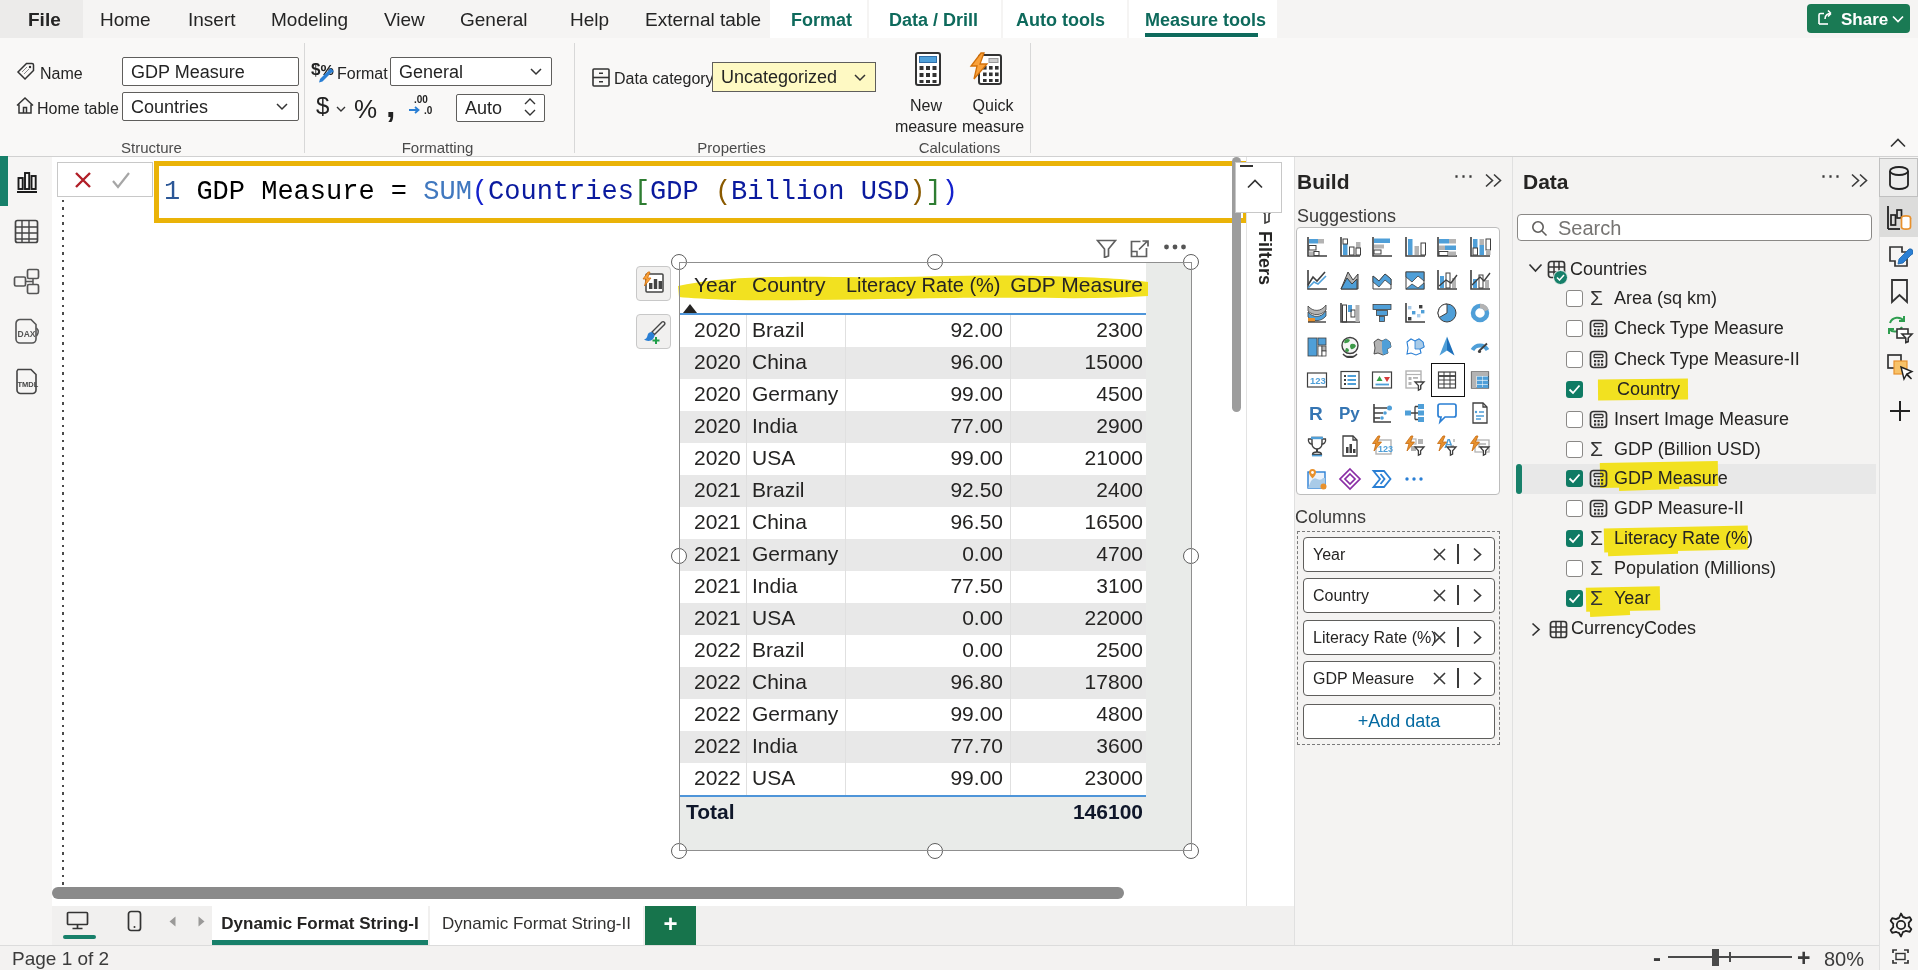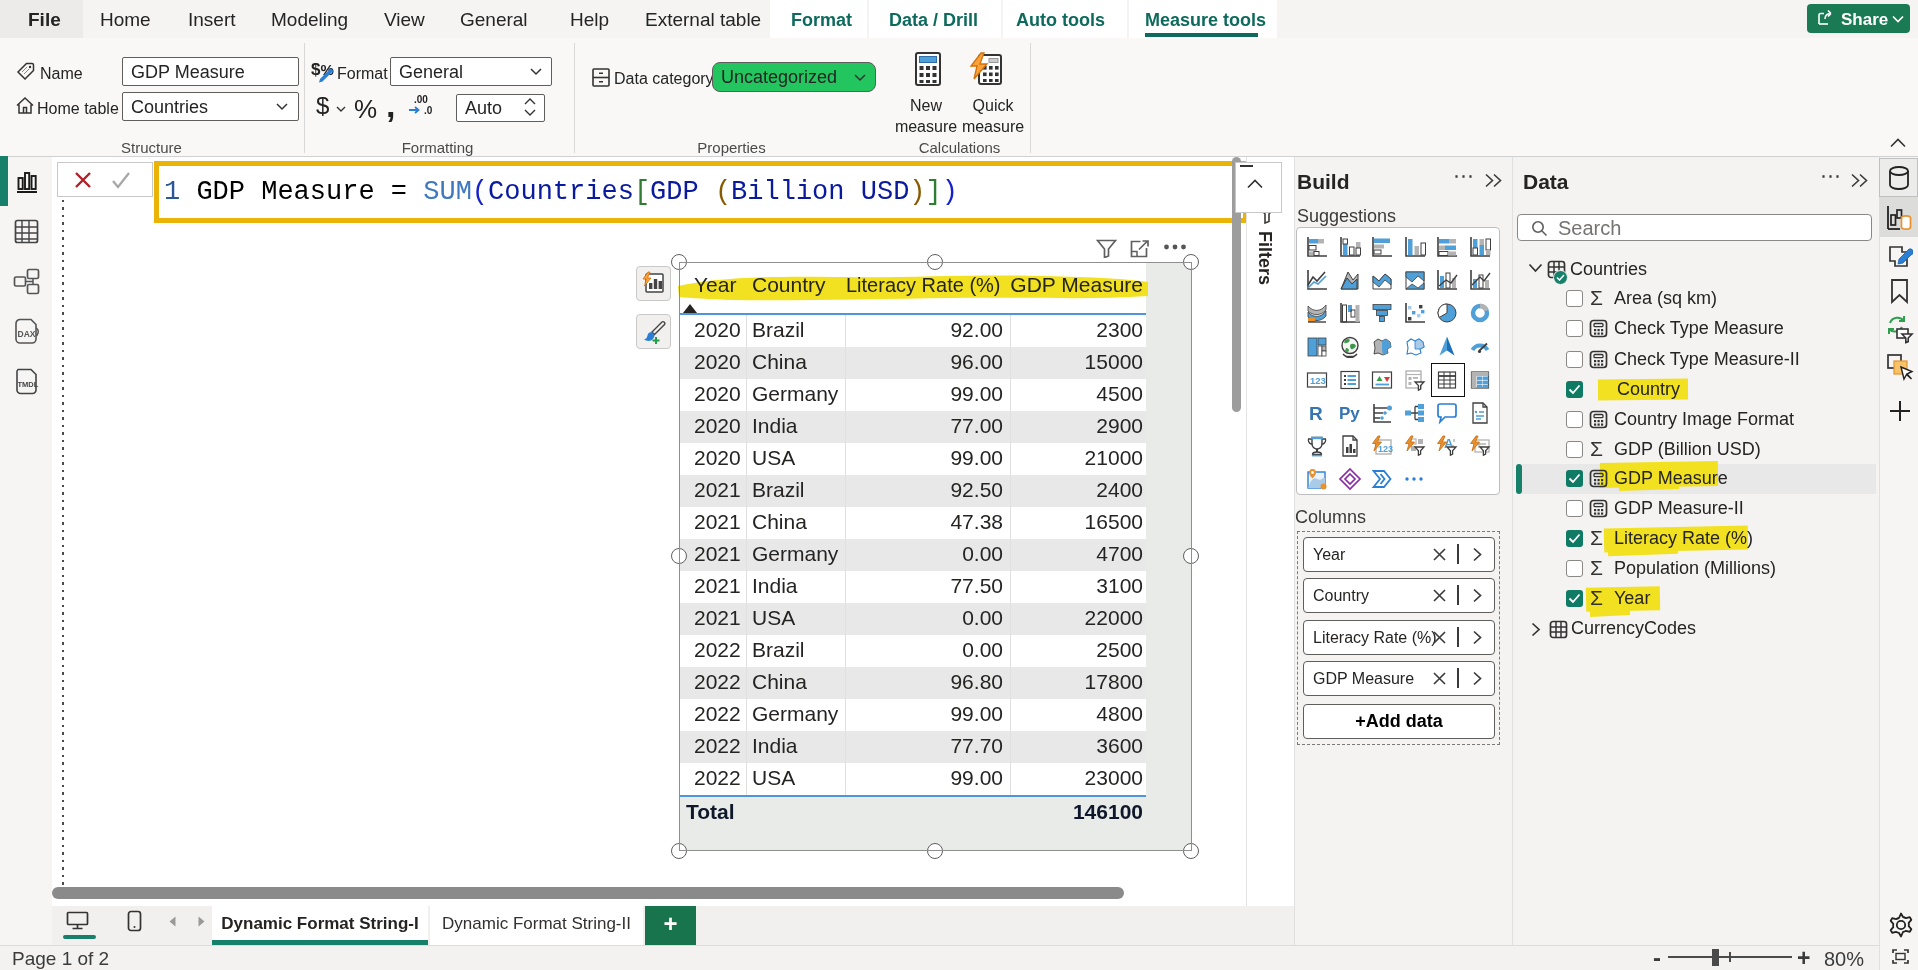--- a/index.html
+++ b/index.html
@@ -107,21 +107,21 @@
         <path d="M1 1 l5 5 5-5" fill="none" stroke="#333" stroke-width="1.4"></path>
       </svg>
   </div>
 
   <svg class="abs" style="left:592px;top:30px" width="18" height="19" viewBox="0 0 18 19">
       <rect x="1" y="1" width="16" height="17" rx="1" fill="none" stroke="#333" stroke-width="1.6"></rect>
       <path d="M1 9.5 h16" stroke="#333" stroke-width="1.6"></path>
       <path d="M7 4.5 h4 v1.5 h-4z M7 13 h4 v1.5 h-4z" fill="#333"></path>
     </svg>
   <div class="abs" style="left:614px;top:32px;font-size:16px;">Data category</div>
-  <div class="abs" style="left:712px;top:24px;width:162px;height:28px;background:#22c55e;border:1px solid #5f5e5c;border-radius:8px;">
+  <div class="abs" style="left:712px;top:24px;width:162px;height:28px;background:#fef9c3;border:1px solid #5f5e5c;border-radius:0;">
     <div class="abs" style="left:8px;top:4px;font-size:18px;">Uncategorized</div>
     <svg class="abs" style="left:141px;top:11px" width="12" height="8" viewBox="0 0 12 8">
         <path d="M1 1 l5 5 5-5" fill="none" stroke="#333" stroke-width="1.5"></path>
       </svg>
   </div>
 
   <svg class="abs" style="left:915px;top:14px" width="26" height="34" viewBox="0 0 26 34">
       <rect x="1" y="1" width="24" height="32" rx="2" fill="#fff" stroke="#333" stroke-width="2"></rect>
       <rect x="4.5" y="4.5" width="17" height="6" fill="#4f9fd8" stroke="#2f6ea8" stroke-width="1"></rect>
       <g fill="#333">
@@ -242,21 +242,21 @@
     </div>
     <div class="abs" style="left:0;top:160px;width:467px;height:32px;background:#e8e8e8;">
       <div class="abs" style="left:15px;top:3px;">2021</div>
       <div class="abs" style="left:73px;top:3px;">Brazil</div>
       <div class="abs" style="left:166px;top:3px;width:158px;text-align:right;">92.50</div>
       <div class="abs" style="left:324px;top:3px;width:140px;text-align:right;">2400</div>
     </div>
     <div class="abs" style="left:0;top:192px;width:467px;height:32px;background:#fff;">
       <div class="abs" style="left:15px;top:3px;">2021</div>
       <div class="abs" style="left:73px;top:3px;">China</div>
-      <div class="abs" style="left:166px;top:3px;width:158px;text-align:right;">47.38</div>
+      <div class="abs" style="left:166px;top:3px;width:158px;text-align:right;">96.50</div>
       <div class="abs" style="left:324px;top:3px;width:140px;text-align:right;">16500</div>
     </div>
     <div class="abs" style="left:0;top:224px;width:467px;height:32px;background:#e8e8e8;">
       <div class="abs" style="left:15px;top:3px;">2021</div>
       <div class="abs" style="left:73px;top:3px;">Germany</div>
       <div class="abs" style="left:166px;top:3px;width:158px;text-align:right;">0.00</div>
       <div class="abs" style="left:324px;top:3px;width:140px;text-align:right;">4700</div>
     </div>
     <div class="abs" style="left:0;top:256px;width:467px;height:32px;background:#fff;">
       <div class="abs" style="left:15px;top:3px;">2021</div>
@@ -673,21 +673,21 @@
 <div class="abs" style="left:9px;top:8px;font-size:16px;color:#252423;">GDP Measure</div>
 <svg class="abs" style="left:128px;top:9px" width="15" height="15" viewBox="0 0 15 15">
       <path d="M2 2 L13 13 M13 2 L2 13" stroke="#3a3a3a" stroke-width="1.6"></path>
     </svg>
 <div class="abs" style="left:153px;top:6px;width:1.5px;height:20px;background:#3a3a3a;"></div>
 <svg class="abs" style="left:168px;top:9px" width="10" height="15" viewBox="0 0 10 15">
       <path d="M2 1.5 L8.5 7.5 L2 13.5" fill="none" stroke="#3a3a3a" stroke-width="1.7"></path>
     </svg>
 </div>
   <div class="abs" style="left:1303px;top:704px;width:190px;height:33px;background:#fff;border:1px solid #5f5e5c;border-radius:4px;">
-    <div style="text-align:center;font-size:18px;font-weight:bold;color:#000000;margin-top:6px;">+Add data</div>
+    <div style="text-align:center;font-size:18px;font-weight:normal;color:#0369a1;margin-top:6px;">+Add data</div>
   </div>
 
 <div class="abs" id="data" style="left:1512px;top:157px;width:367px;height:788px;background:#f4f3f2;border-left:1px solid #e0e0e0;"></div>
 
 <div class="abs" id="rightrail" style="left:1879px;top:157px;width:39px;height:813px;background:#f6f5f4;border-left:1px solid #e0e0e0;"></div>
 
 <div class="abs" id="tabbar" style="left:52px;top:906px;width:1242px;height:39px;background:#f1f0ef;"></div>
 
 <div class="abs" id="statusbar" style="left:0;top:945px;width:1879px;height:25px;background:#f3f2f1;border-top:1px solid #dcdcdc;"></div>
   <div class="abs" style="left:1523px;top:170px;font-size:21px;font-weight:bold;color:#252423;">Data</div>
@@ -767,21 +767,21 @@
     <rect x="5" y="4.5" width="9" height="3.2" rx="1" fill="none" stroke="#333" stroke-width="1.3"></rect>
     <g fill="#333">
       <rect x="5" y="10" width="2.2" height="2.2"></rect>
       <rect x="8.5" y="10" width="2.2" height="2.2"></rect>
       <rect x="12" y="10" width="2.2" height="2.2"></rect>
       <rect x="5" y="13.5" width="2.2" height="2.2"></rect>
       <rect x="8.5" y="13.5" width="2.2" height="2.2"></rect>
       <rect x="12" y="13.5" width="2.2" height="2.2"></rect>
     </g>
   </svg>
-<div class="abs" style="left:1614px;top:409px;font-size:18px;color:#252423;">Country Image Format</div>
+<div class="abs" style="left:1614px;top:409px;font-size:18px;color:#252423;">Insert Image Measure</div>
 <div class="abs" style="left:1566px;top:441px;width:17px;height:17px;background:#fff;border:1.5px solid #8a8886;border-radius:3px;box-sizing:border-box;"></div>
 <div class="abs" style="left:1590px;top:437px;font-size:21px;color:#333;font-family:'Liberation Sans';">Σ</div>
 <div class="abs" style="left:1614px;top:439px;font-size:18px;color:#252423;">GDP (Billion USD)</div>
 <div class="abs" style="left:1566px;top:470px;width:17px;height:17px;background:#0f7b64;border-radius:3px;">
     <svg style="margin:3px 0 0 2px" width="13" height="11" viewBox="0 0 13 11">
       <path d="M1.5 5.5 L5 9 L11.5 1.5" fill="none" stroke="#fff" stroke-width="1.8"></path>
     </svg>
   </div>
 <svg class="abs" style="left:1589px;top:469px" width="19" height="19" viewBox="0 0 19 19">
     <rect x="1.5" y="1.5" width="16" height="16" rx="3" fill="none" stroke="#333" stroke-width="1.7"></rect>

